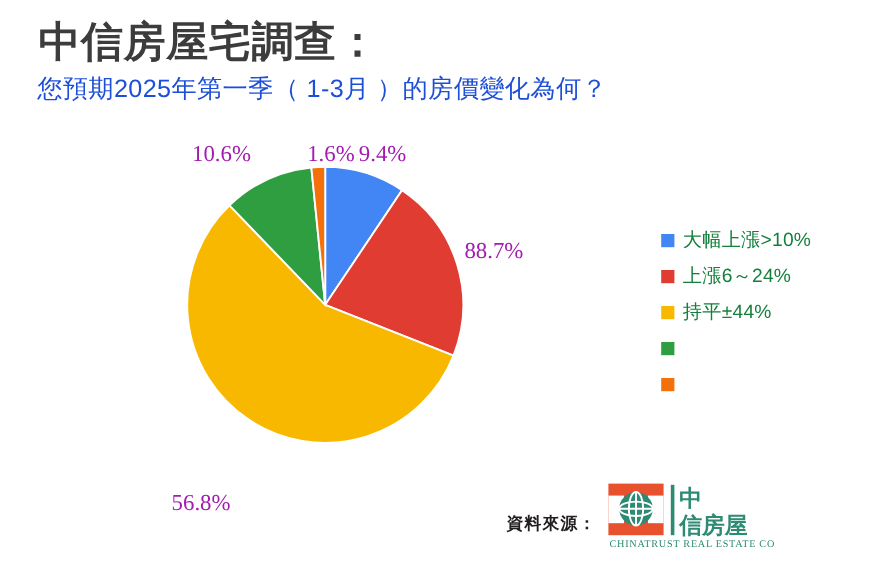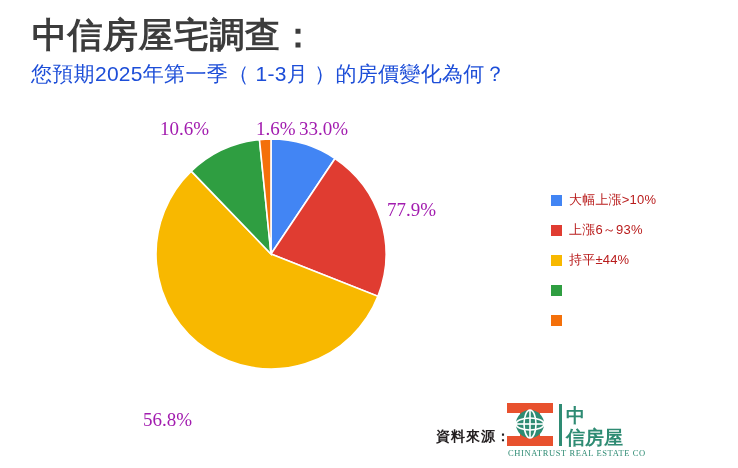--- a/index.html
+++ b/index.html
@@ -86,37 +86,37 @@
     align-items: center;
     height: 30px;
   }
   .legend-swatch {
     width: 11px;
     height: 11px;
     flex: 0 0 11px;
     margin-right: 7px;
   }
   .legend-text {
-    font-size: 13px;
-    color: #b91c1c;
+    font-size: 16px;
+    color: #15803d;
     white-space: nowrap;
     letter-spacing: 0.2px;
   }
 
   
   .source-row {
     position: absolute;
     left: 420px;
     top: 400px;
     width: 300px;
     height: 62px;
   }
   .source-label {
     position: absolute;
-    left: 16px;
+    left: 2px;
     top: 28px;
     font-size: 14px;
     font-weight: bold;
     color: #231f20;
     white-space: nowrap;
     letter-spacing: 1px;
   }
   .logo {
     position: absolute;
     left: 85px;
@@ -141,34 +141,34 @@
         <g id="pie-slices">
             <path d="M 116 116 L 116 1 A 115 115 0 0 1 180.04069589614164 20.481471592481554 Z" fill="#4285f4" stroke="#ffffff" stroke-width="1.6"></path>
             <path d="M 116 116 L 180.04069589614164 20.481471592481554 A 115 115 0 0 1 222.9242958771489 158.33432355873802 Z" fill="#e03c31" stroke="#ffffff" stroke-width="1.6"></path>
             <path d="M 116 116 L 222.9242958771489 158.33432355873802 A 115 115 0 1 1 36.229869831527466 33.16446213789068 Z" fill="#f8b800" stroke="#ffffff" stroke-width="1.6"></path>
             <path d="M 116 116 L 36.229869831527466 33.16446213789068 A 115 115 0 0 1 104.45840279211038 1.5806330471504708 Z" fill="#2f9e41" stroke="#ffffff" stroke-width="1.6"></path>
             <path d="M 116 116 L 104.45840279211038 1.5806330471504708 A 115 115 0 0 1 116.00000000000009 1 Z" fill="#f4700a" stroke="#ffffff" stroke-width="1.6"></path>
           </g>
       </svg>
     </div>
 
-    <div class="data-label dl-0">33.0%</div>
-    <div class="data-label dl-1">77.9%</div>
+    <div class="data-label dl-0">9.4%</div>
+    <div class="data-label dl-1">88.7%</div>
     <div class="data-label dl-2">56.8%</div>
     <div class="data-label dl-3">10.6%</div>
     <div class="data-label dl-4">1.6%</div>
 
     <div class="legend">
       <div class="legend-item">
         <span class="legend-swatch" style="background: rgb(66, 133, 244);"></span>
         <span class="legend-text">大幅上漲&gt;10%</span>
       </div>
       <div class="legend-item">
         <span class="legend-swatch" style="background: rgb(224, 60, 49);"></span>
-        <span class="legend-text">上漲6～93%</span>
+        <span class="legend-text">上漲6～24%</span>
       </div>
       <div class="legend-item">
         <span class="legend-swatch" style="background: rgb(248, 184, 0);"></span>
         <span class="legend-text">持平±44%</span>
       </div>
       <div class="legend-item">
         <span class="legend-swatch" style="background: rgb(47, 158, 65);"></span>
       </div>
       <div class="legend-item">
         <span class="legend-swatch" style="background: rgb(244, 112, 10);"></span>

